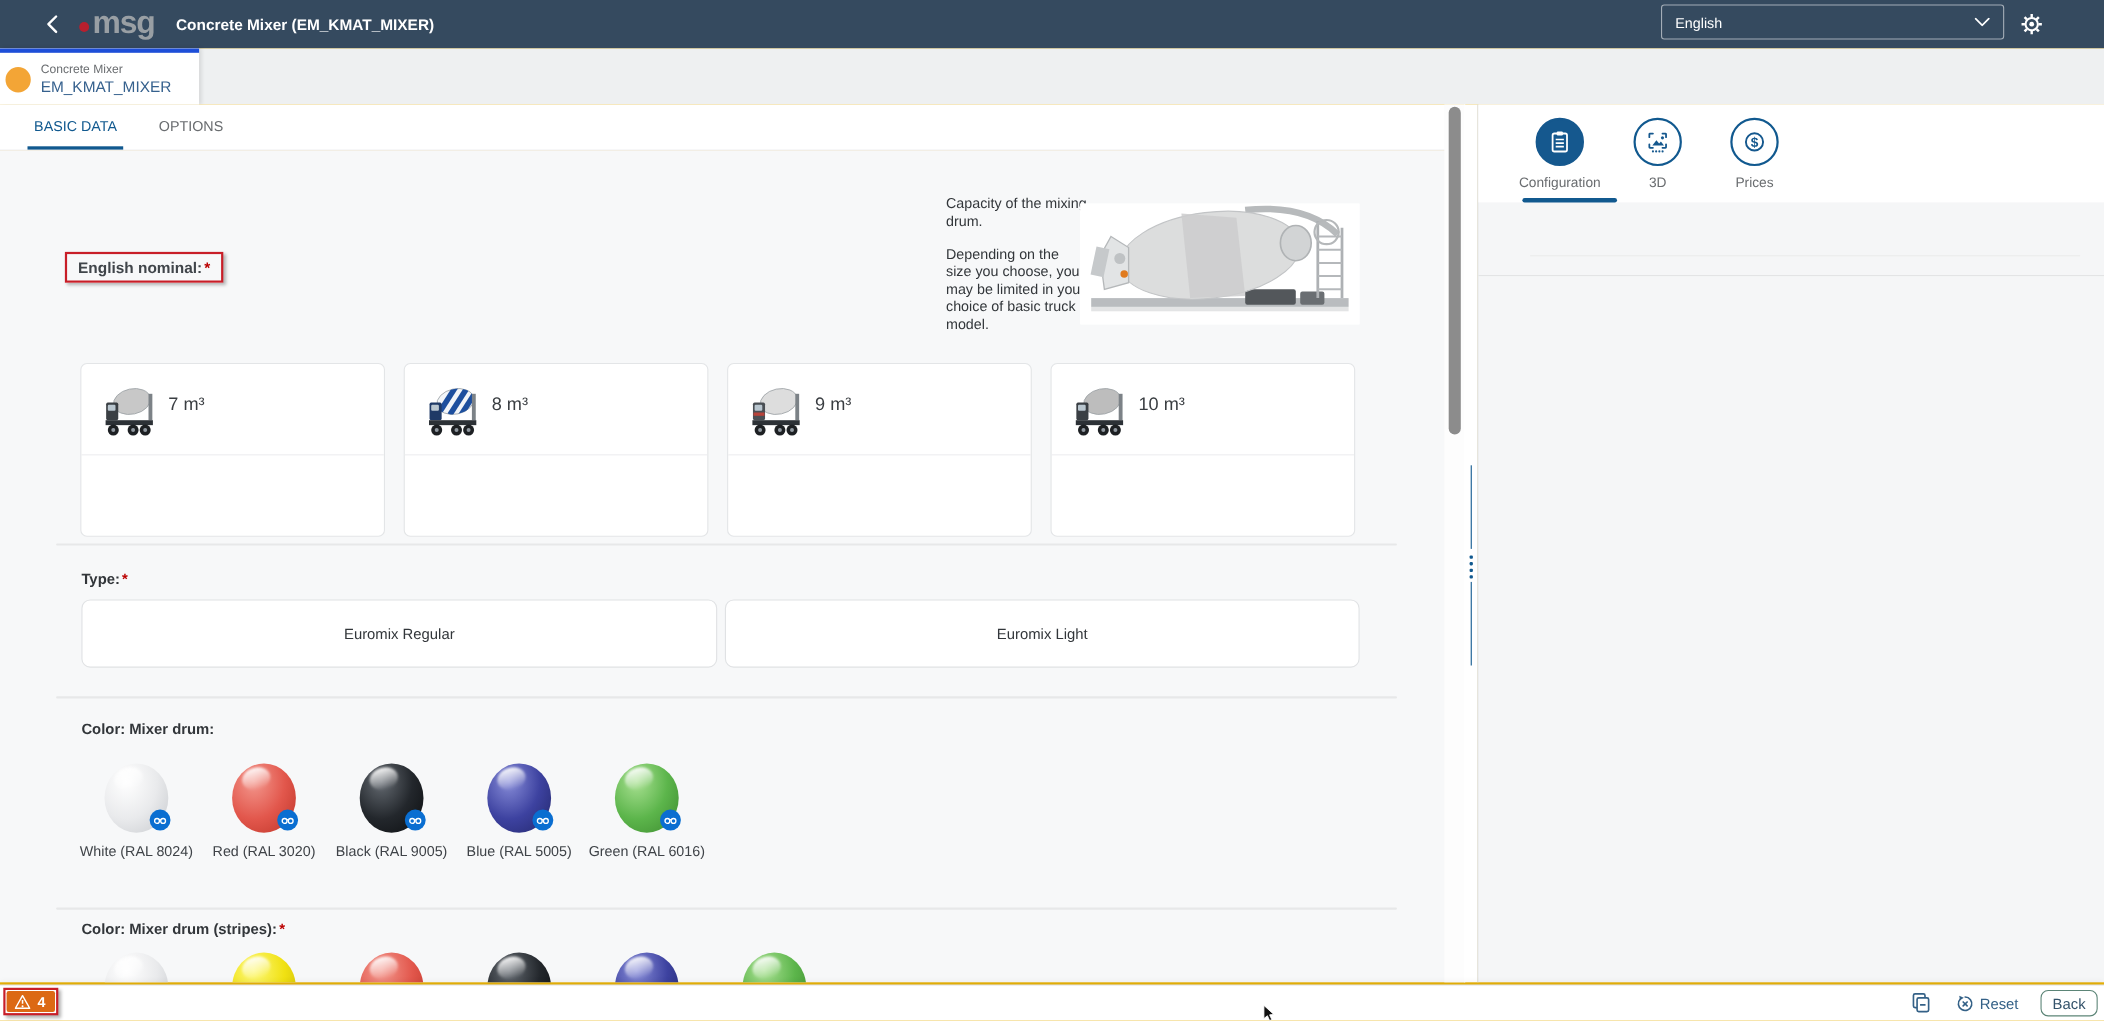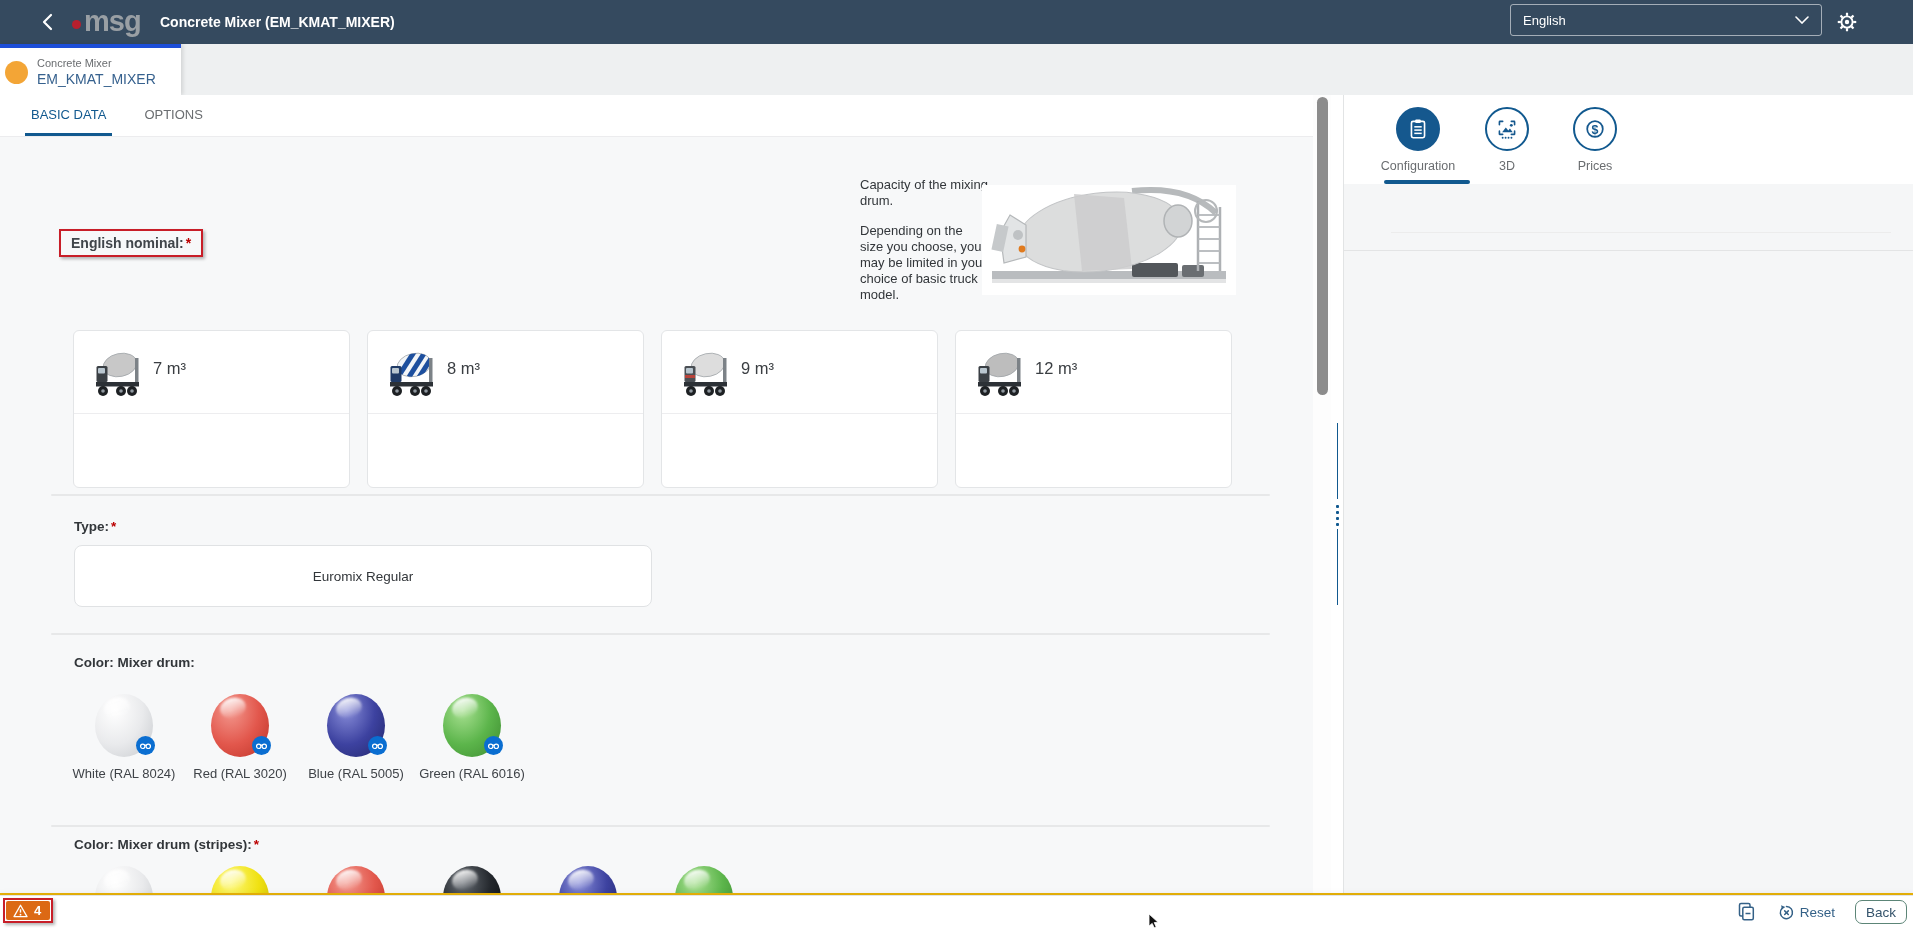--- a/index.html
+++ b/index.html
@@ -270,32 +270,35 @@
     <rect x="4" y="22" width="7" height="5.5" rx="1" fill="#b9c6cf"></rect>
 
     <rect x="2" y="36" width="43" height="4.5" fill="#2c3136"></rect>
     <circle cx="9" cy="45" r="5" fill="#1d2023"></circle>
             <circle cx="9" cy="45" r="1.8" fill="#9098a0"></circle>
     <circle cx="27" cy="45" r="5" fill="#1d2023"></circle>
             <circle cx="27" cy="45" r="1.8" fill="#9098a0"></circle>
     <circle cx="38" cy="45" r="5" fill="#1d2023"></circle>
             <circle cx="38" cy="45" r="1.8" fill="#9098a0"></circle>
   </svg>
-      <span class="tile-label">12 m³</span>
+      <span class="tile-label">10 m³</span>
       <div class="tile-divider"></div>
     </div>
       </div>
 
     <div class="sep" style="top:357px"></div>
 
     <div class="sec-label" style="top:382px">
       <span>Type:</span><span class="req">*</span>
     </div>
     <div class="type-card" style="left:74px;width:578px">
       <span>Euromix Regular</span>
+    </div>
+    <div class="type-card" style="left:659px;width:577px">
+      <span>Euromix Light</span>
     </div>
 
     <div class="sep" style="top:496px"></div>
 
     <div class="sec-label" style="top:518px">
       <span>Color: Mixer drum:</span>
     </div>
     <div class="ball-row" id="drum-colors" style="top:557px;height:130px">
         <div class="ball-cell">
           <div class="ball" style="background: radial-gradient(at 34% 26%, rgb(255, 255, 255) 0%, rgb(233, 234, 236) 52%, rgb(198, 201, 205) 100%);">
@@ -319,20 +322,35 @@
       <svg width="13" height="13" viewBox="0 0 16 16">
                 <g fill="none" stroke="#fff" stroke-width="1.5">
         <circle cx="4.6" cy="9" r="2.7"></circle>
                   <circle cx="11.4" cy="9" r="2.7"></circle>
                   <path d="M7.2 8.2 q0.8 -1.2 1.6 0"></path>
       </g>
               </svg>
             </span>
           </div>
           <div class="ball-label">Red (RAL 3020)</div>
+        </div>
+        <div class="ball-cell">
+          <div class="ball" style="background: radial-gradient(at 34% 26%, rgb(100, 106, 113) 0%, rgb(35, 39, 44) 52%, rgb(11, 13, 15) 100%);">
+            <i class="gloss"></i>
+            <span class="ball-badge">
+      <svg width="13" height="13" viewBox="0 0 16 16">
+                <g fill="none" stroke="#fff" stroke-width="1.5">
+        <circle cx="4.6" cy="9" r="2.7"></circle>
+                  <circle cx="11.4" cy="9" r="2.7"></circle>
+                  <path d="M7.2 8.2 q0.8 -1.2 1.6 0"></path>
+      </g>
+              </svg>
+            </span>
+          </div>
+          <div class="ball-label">Black (RAL 9005)</div>
         </div>
         <div class="ball-cell">
           <div class="ball" style="background: radial-gradient(at 34% 26%, rgb(135, 140, 216) 0%, rgb(61, 66, 160) 52%, rgb(34, 38, 106) 100%);">
             <i class="gloss"></i>
             <span class="ball-badge">
       <svg width="13" height="13" viewBox="0 0 16 16">
                 <g fill="none" stroke="#fff" stroke-width="1.5">
         <circle cx="4.6" cy="9" r="2.7"></circle>
                   <circle cx="11.4" cy="9" r="2.7"></circle>
                   <path d="M7.2 8.2 q0.8 -1.2 1.6 0"></path>

